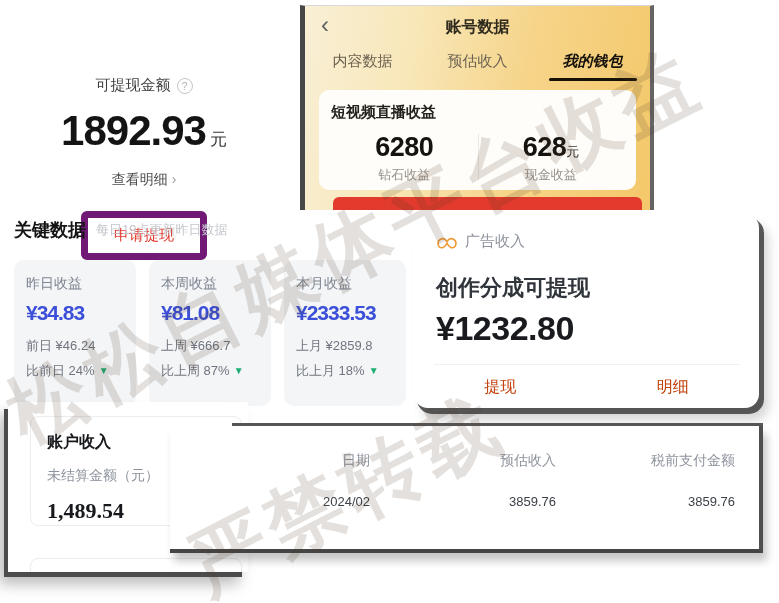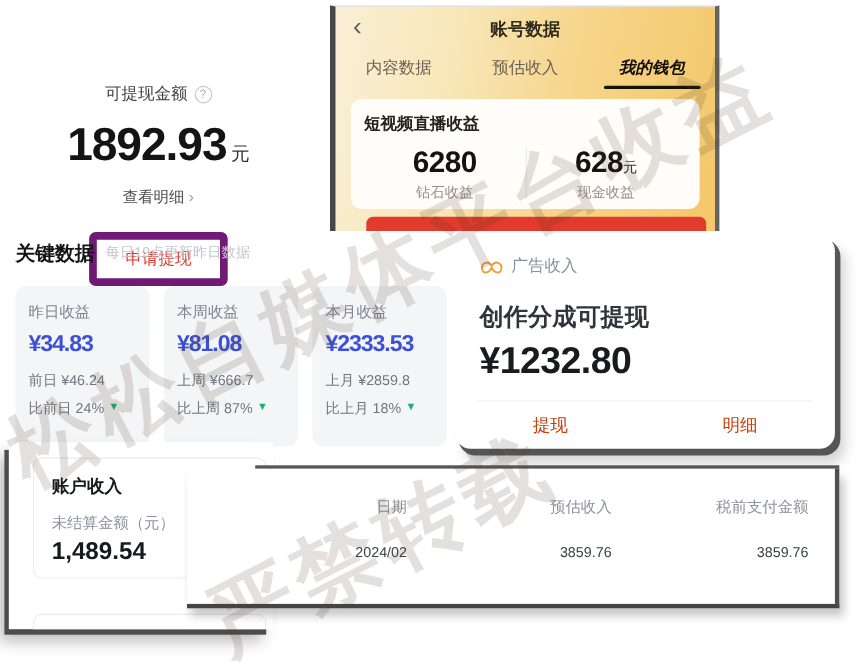--- a/index.html
+++ b/index.html
@@ -79,21 +79,21 @@
   .ad-action { flex:1; text-align:center; font-size:16px; color:#c2410c; font-weight:500; cursor:pointer; }
 
   
   .acctinc-panel { position:absolute; left:8px; top:402px; width:240px; height:170px; background:#fff;
         z-index:2; overflow:hidden;
         box-shadow:-5px 6px 0 -1px #4c4c4c, -9px 12px 14px rgba(0,0,0,0.28); }
   .acctinc-card { position:absolute; left:22px; top:14px; width:212px; height:110px;
         border:1.5px solid #ececee; border-radius:8px; padding:15px 16px; background:#fff; }
   .acctinc-title { font-size:16px; font-weight:800; color:#17191d; }
   .acctinc-lab { margin-top:14px; font-size:14px; color:#8d939d; }
-  .acctinc-amt { margin-top:3px; font-size:22px; font-weight:800; color:#17191d; }
+  .acctinc-amt { margin-top:13px; font-size:22px; font-weight:800; color:#17191d;font-family:Liberation Serif, serif; }
   .acctinc-card2 { position:absolute; left:22px; top:156px; width:212px; height:26px;
         border:1.5px solid #ececee; border-radius:8px; background:#fff; }
 
   
   .table-panel { position:absolute; left:170px; top:426px; width:593px; height:127px; background:#fff;
         z-index:4; border-right:4px solid #4f4f4f; border-bottom:4px solid #454545;
         box-shadow:4px 8px 8px rgba(0,0,0,0.22); }
   .table-panel::before { content:""; position:absolute; top:-3px; left:62px; right:-4px; height:3px; background:#565656; }
   .tbl { padding:26px 24px 0 20px; }
   .tbl-row { display:grid; grid-template-columns:180px 186px 1fr; }

